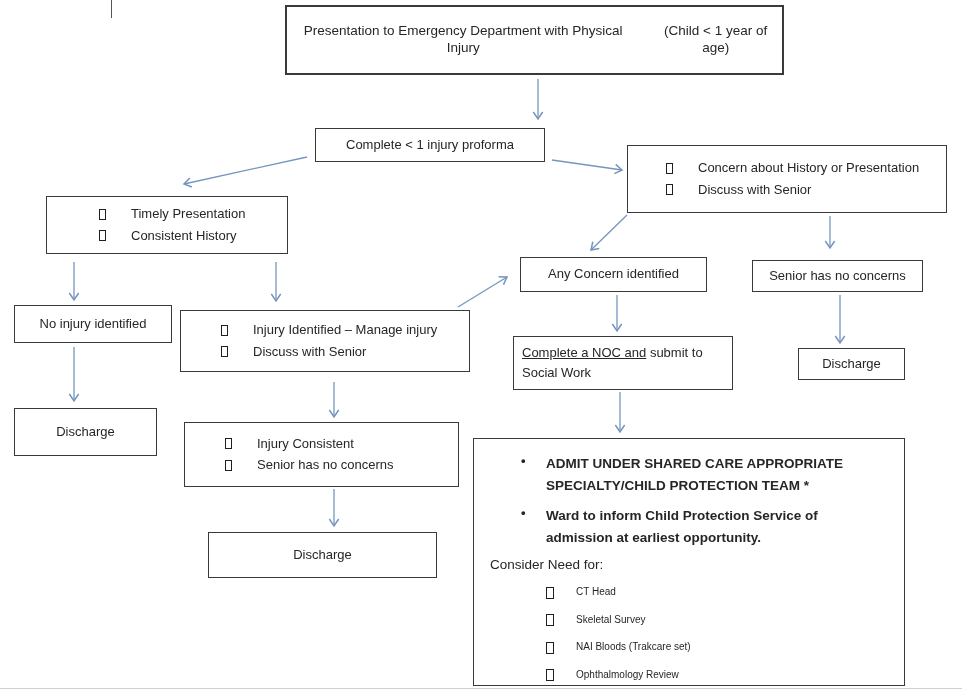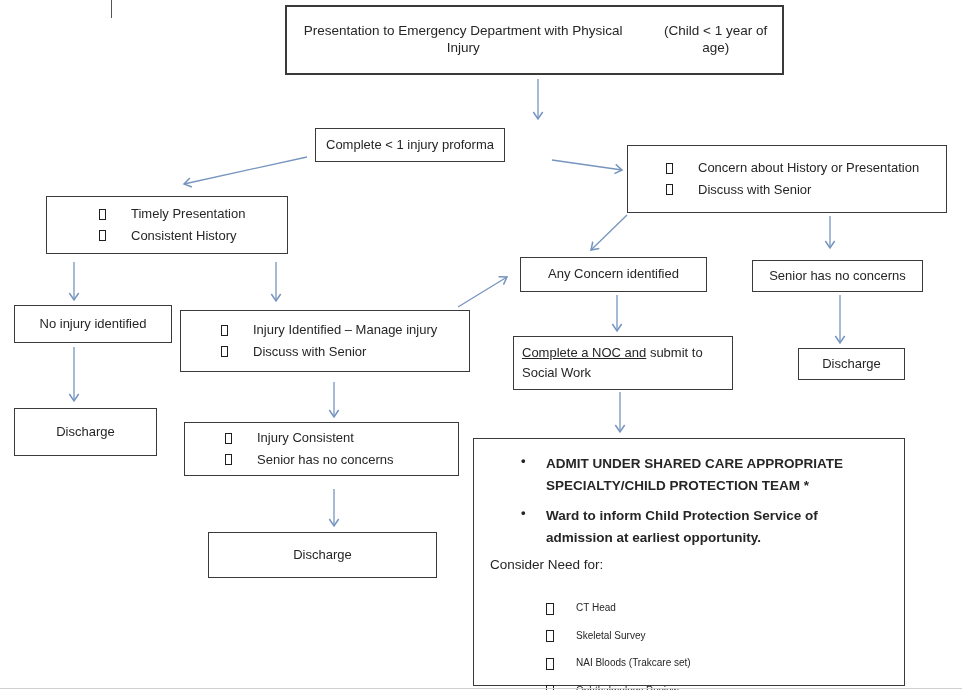--- a/index.html
+++ b/index.html
@@ -72,21 +72,21 @@
     padding-left: 31px;
     box-sizing: content-box;
     font-weight: bold;
   }
   .admit-row .btxt {
     font-weight: bold;
     font-size: 13.5px;
     line-height: 1.6;
     width: 300px;
   }
-  .consider-label { margin: 4px 0 28px 0; font-size: 13.5px; }
+  .consider-label { margin: 4px 0 12px 0; font-size: 13.5px; }
   .admit-item {
     display: flex;
     align-items: center;
     margin: 0 0 15px 56px;
     font-size: 10px;
   }
   .admit-item .cbx { margin-right: 22px; width: 8px; height: 12px; }
   .brow .cbx { margin-right: 25px; }
   .cursor-line {
     position: absolute;
@@ -130,21 +130,21 @@
       <line x1="620" y1="392" x2="620" y2="432" marker-end="url(#arrow)"></line>
       <line x1="840" y1="295" x2="840" y2="343" marker-end="url(#arrow)"></line>
     </g>
   </svg>
 
   <div class="box center title-box" style="left:285px; top:5px; width:499px; height:70px;">
     <div>Presentation to Emergency Department with Physical Injury</div>
     <div>(Child &lt; 1 year of age)</div>
   </div>
 
-  <div class="box center" style="left:315px; top:128px; width:190px; height:34px;">
+  <div class="box center" style="left:315px; top:128px; width:230px; height:34px;">
     <span>Complete &lt; 1 injury proforma</span>
   </div>
 
   <div class="box bullets" style="left:627px; top:145px; width:320px; height:68px; padding-left:38px;">
     <div class="brow">
       <span class="cbx"></span>
       <span>Concern about History or Presentation</span>
     </div>
     <div class="brow">
       <span class="cbx"></span>
@@ -191,21 +191,21 @@
   </div>
 
   <div class="box center" style="left:798px; top:348px; width:107px; height:32px;">
     <span>Discharge</span>
   </div>
 
   <div class="box center" style="left:14px; top:408px; width:143px; height:48px;">
     <span>Discharge</span>
   </div>
 
-  <div class="box bullets" style="left:184px; top:422px; width:275px; height:54px; padding-left:40px;">
+  <div class="box bullets" style="left:184px; top:422px; width:275px; height:65px; padding-left:40px;">
     <div class="brow">
       <span class="cbx"></span>
       <span>Injury Consistent</span>
     </div>
     <div class="brow">
       <span class="cbx"></span>
       <span>Senior has no concerns</span>
     </div>
   </div>
 

